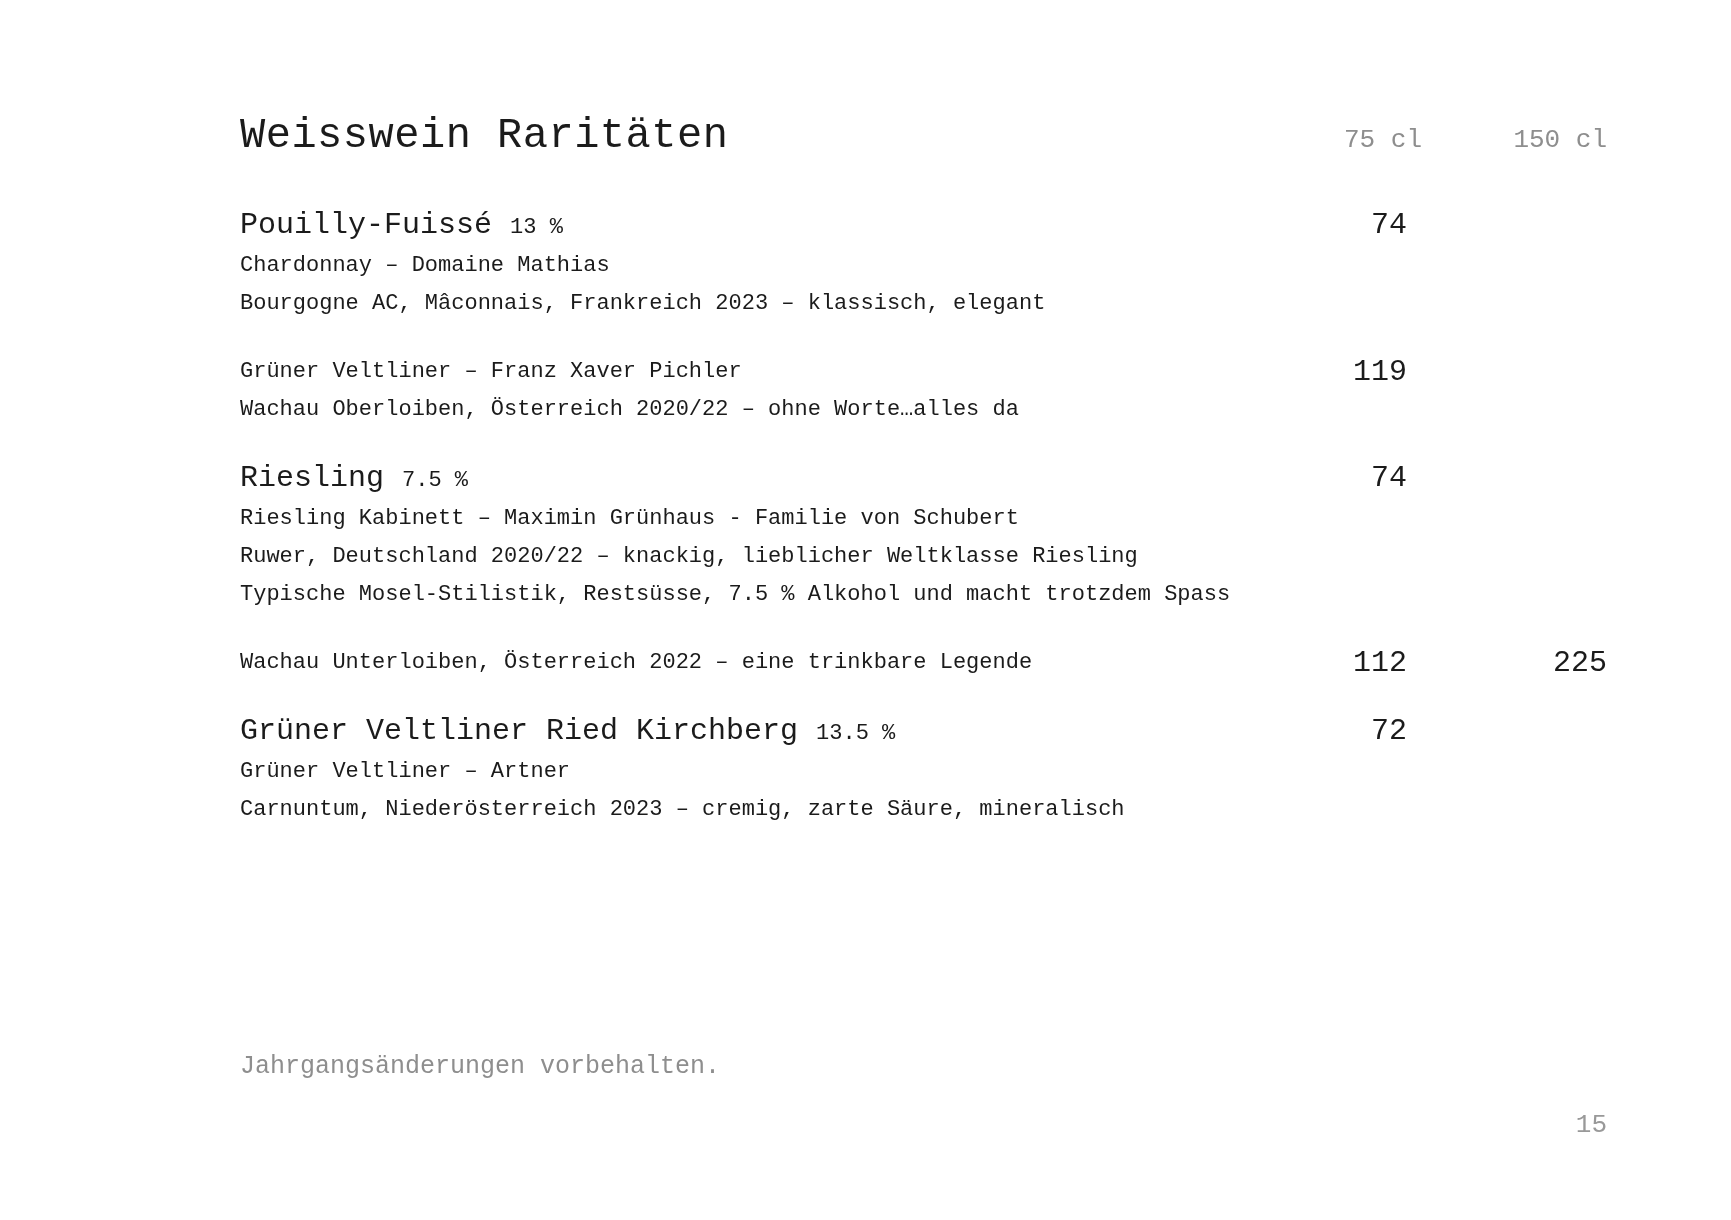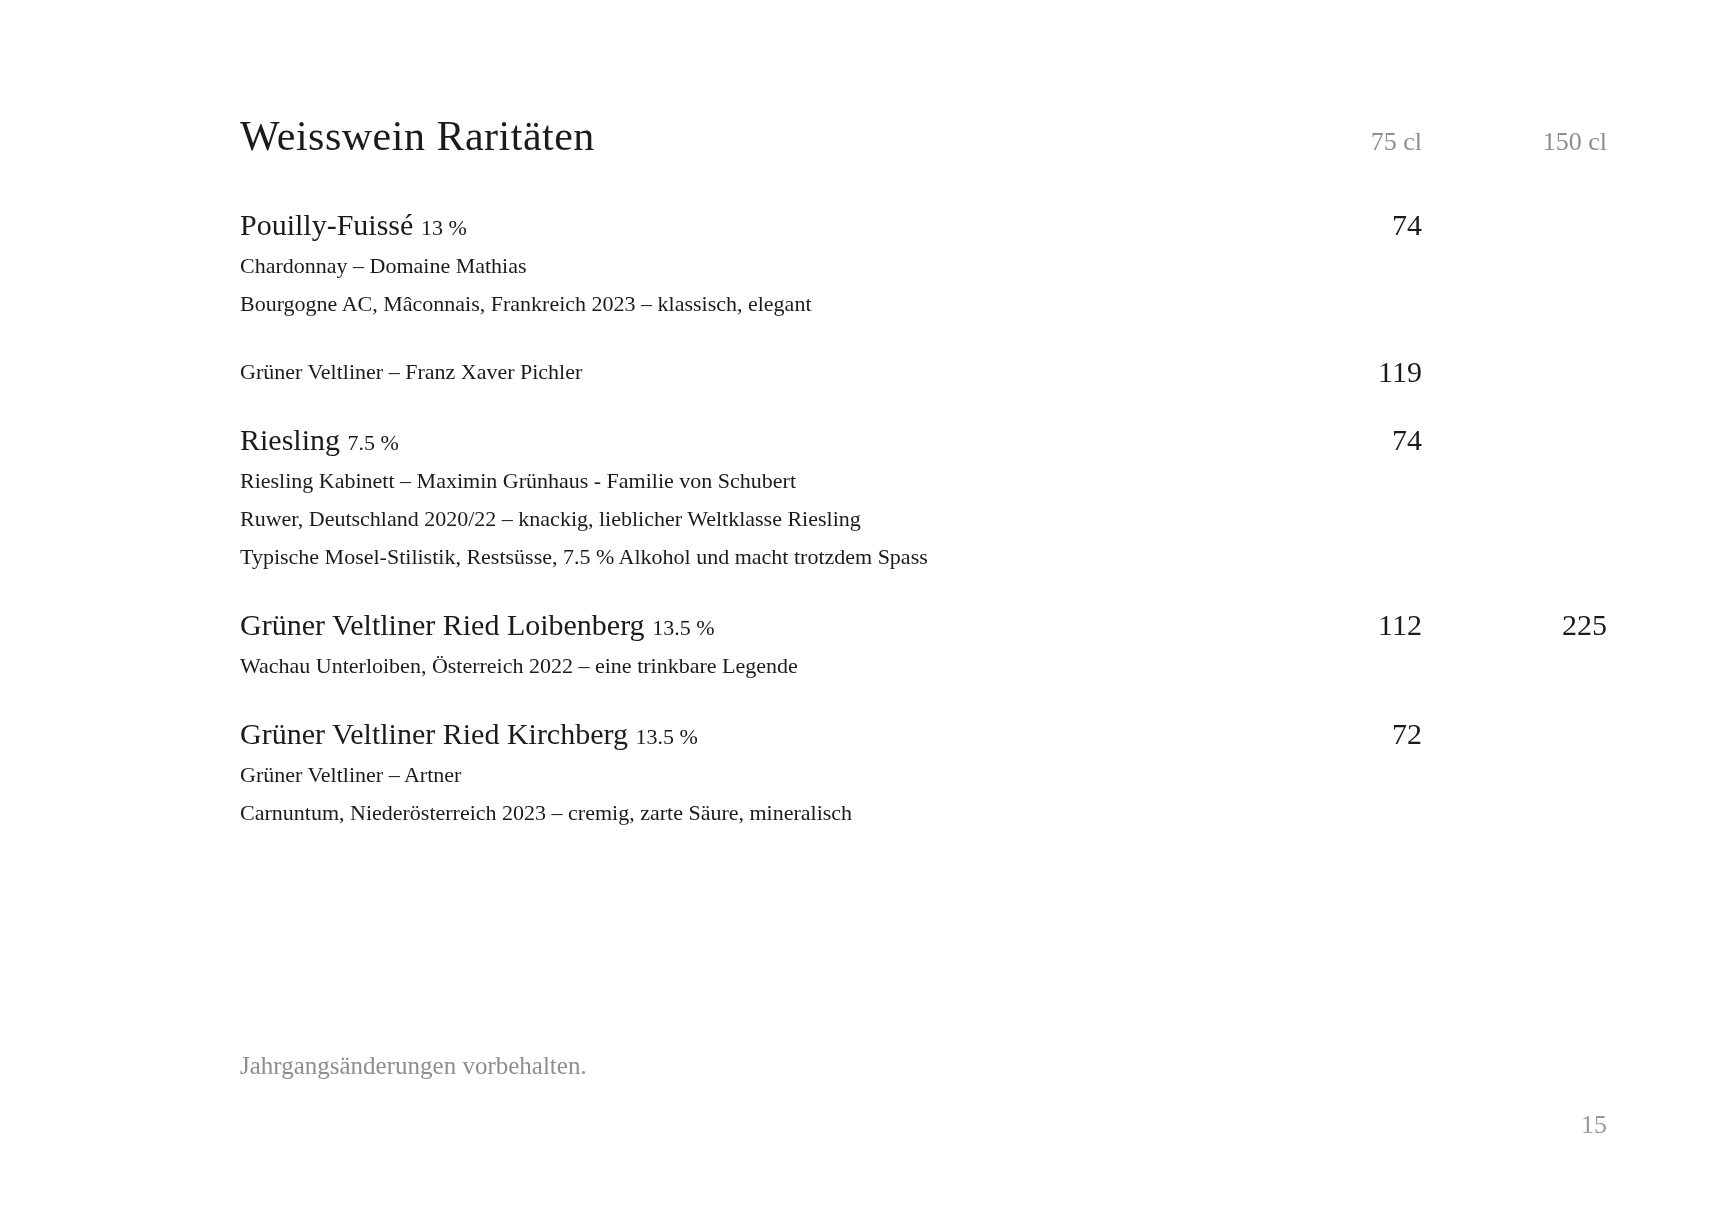--- a/index.html
+++ b/index.html
@@ -5,21 +5,21 @@
   html, body {
     margin: 0;
     padding: 0;
     background: #ffffff;
   }
   .page {
     position: relative;
     width: 1731px;
     height: 1220px;
     background: #ffffff;
-    font-family: Liberation Serif, serif;
+    font-family: Liberation Mono, monospace;
     color: #1b1b1b;
     overflow: hidden;
   }
   .content {
     position: absolute;
     left: 240px;
     top: 112px;
     width: 1367px;
   }
   .header-row {
@@ -46,20 +46,21 @@
     text-align: right;
   }
   .col-header {
     font-size: 26px;
     color: #8e8e8e;
   }
   .entry {
     display: flex;
     align-items: flex-start;
     margin-bottom: 30px;
+    gap: 15px;
   }
   .entry-text {
     flex: 1;
     font-size: 30px;
     line-height: 38px;
   }
   .wine-name {
     font-size: 30px;
   }
   .abv {
@@ -115,20 +116,21 @@
             </div>
     </div>
     <div class="col1 price">74</div>
     <div class="col2 price"></div>
   </div>
 
   <div class="entry">
     <div class="entry-text">
       <div class="details">
               <div class="detail-line">Grüner Veltliner – Franz Xaver Pichler</div>
+              <div class="detail-line">Wachau Oberloiben, Österreich 2020/22 – ohne Worte…alles da</div>
             </div>
     </div>
     <div class="col1 price">119</div>
     <div class="col2 price"></div>
   </div>
 
   <div class="entry">
     <div class="entry-text">
       <div class="name-line">
         <span class="wine-name">Riesling</span>
@@ -139,24 +141,20 @@
               <div class="detail-line">Ruwer, Deutschland 2020/22 – knackig, lieblicher Weltklasse Riesling</div>
               <div class="detail-line">Typische Mosel-Stilistik, Restsüsse, 7.5 % Alkohol und macht trotzdem Spass</div>
             </div>
     </div>
     <div class="col1 price">74</div>
     <div class="col2 price"></div>
   </div>
 
   <div class="entry">
     <div class="entry-text">
-      <div class="name-line">
-        <span class="wine-name">Grüner Veltliner Ried Loibenberg</span>
-        <span class="abv">13.5 %</span>
-      </div>
       <div class="details">
               <div class="detail-line">Wachau Unterloiben, Österreich 2022 – eine trinkbare Legende</div>
             </div>
     </div>
     <div class="col1 price">112</div>
     <div class="col2 price">225</div>
   </div>
 
   <div class="entry">
     <div class="entry-text">

